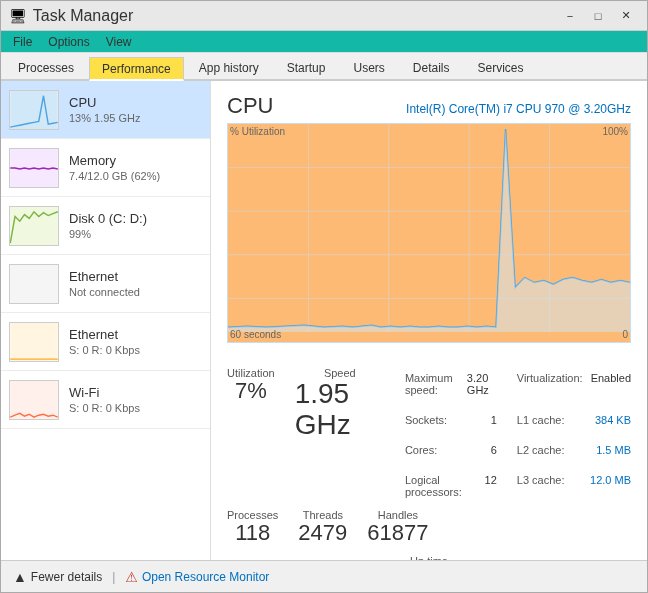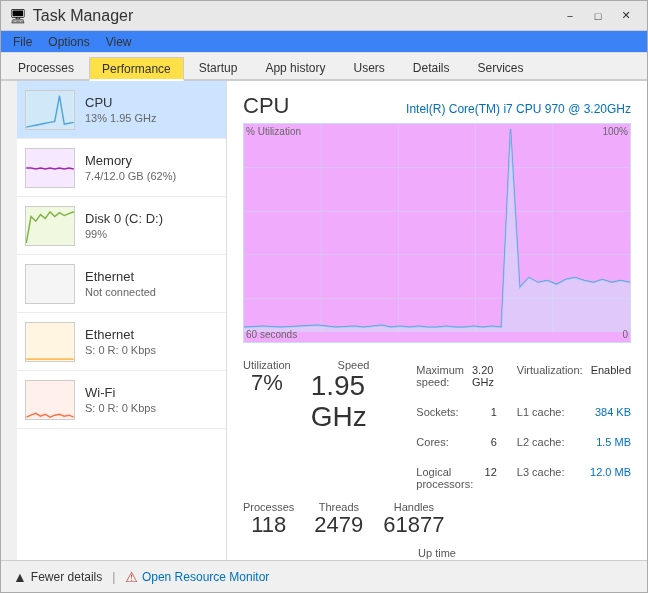--- a/index.html
+++ b/index.html
@@ -49,21 +49,21 @@
       cursor: pointer;
       font-size: 11px;
       color: #333;
       display: flex;
       align-items: center;
       justify-content: center;
     }
     .menu-bar {
       display: flex;
       padding: 2px 4px;
-      background: #3b82f6;
+      background: #14b8a6;
       border-bottom: 1px solid #ddd;
       height: 22px;
     }
     .menu-item {
       padding: 2px 8px;
       cursor: pointer;
       font-size: 12px;
       color: #333;
     }
     .tabs {
@@ -92,21 +92,20 @@
       border: 1px solid #ccc;
       border-bottom: 2px solid #ffffff;
       margin-bottom: -2px;
       z-index: 1;
       font-weight: normal;
     }
     .main-content {
       display: flex;
       flex: 1;
       overflow: hidden;
-      padding-left: 16px;
     }
     .sidebar {
       width: 210px;
       background: #ffffff;
       border-right: 1px solid #ddd;
       overflow-y: auto;
       flex-shrink: 0;
     }
     .sidebar-item {
       display: flex;
@@ -165,24 +164,24 @@
       font-size: 22px;
       font-weight: 300;
       color: #333;
     }
     .right-subtitle {
       font-size: 12px;
       color: #0070c0;
     }
     .chart-area {
       position: relative;
-      background: #f0abfc;
+      background: #fdba74;
       border: 1px solid #c8ddf0;
       flex: 0 0 220px;
-      margin-bottom: 16px;
+      margin-bottom: 24px;
     }
     .chart-y-label {
       position: absolute;
       left: 2px;
       top: 2px;
       font-size: 10px;
       color: #666;
     }
     .chart-y-label-right {
       position: absolute;
@@ -309,22 +308,22 @@
 
   <div class="menu-bar">
     <span class="menu-item">File</span>
     <span class="menu-item">Options</span>
     <span class="menu-item">View</span>
   </div>
 
   <div class="tabs">
     <div class="tab">Processes</div>
     <div class="tab active">Performance</div>
+    <div class="tab">App history</div>
     <div class="tab">Startup</div>
-    <div class="tab">App history</div>
     <div class="tab">Users</div>
     <div class="tab">Details</div>
     <div class="tab">Services</div>
   </div>
 
   <div class="main-content">
 
     <div class="sidebar">
 
       <div class="sidebar-item active">

